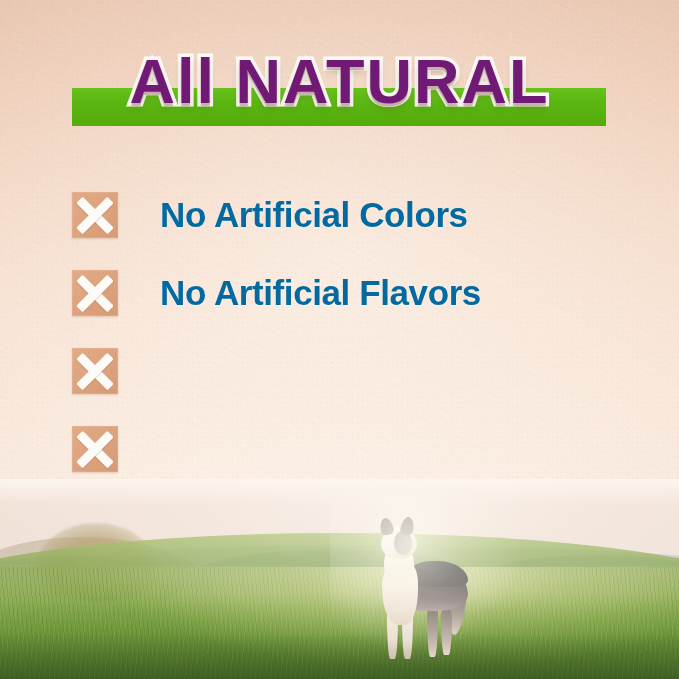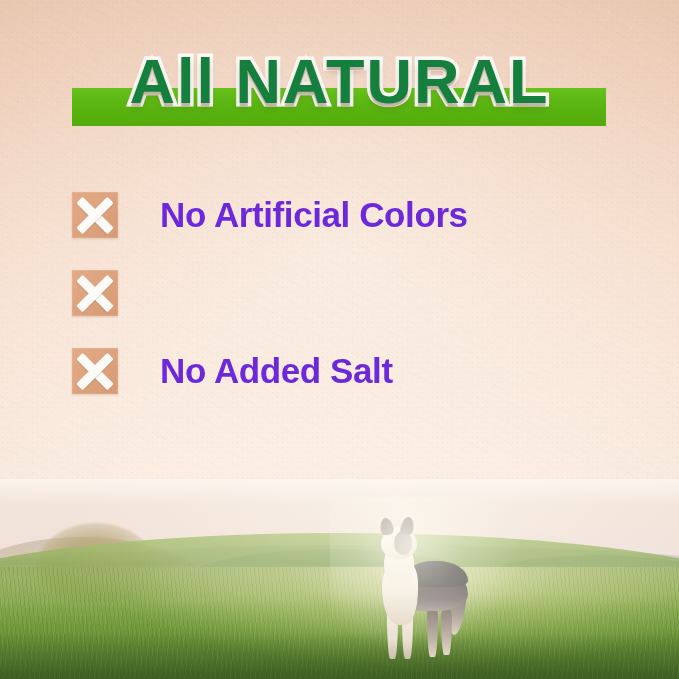--- a/index.html
+++ b/index.html
@@ -73,21 +73,21 @@
   .headline {
     position: absolute;
     left: 0;
     top: 46px;
     width: 679px;
     text-align: center;
     font-size: 63px;
     line-height: 70px;
     font-weight: bold;
     letter-spacing: 2px;
-    color: #15803d;
+    color: #701a75;
     -webkit-text-stroke: 7px #fdfaf6;
     paint-order: stroke fill;
     text-shadow:
       0 3px 0 rgba(120,80,55,0.30),
       0 5px 7px rgba(90,60,40,0.22);
     white-space: nowrap;
   }
 
   
   .claims {
@@ -125,21 +125,21 @@
     border-radius: 1.5px;
     box-shadow: 0 1px 1px rgba(140,95,68,0.22);
   }
   .x-box::before { transform: rotate(45deg); }
   .x-box::after  { transform: rotate(-45deg); }
 
   .claim-label {
     margin-left: 42px;
     font-size: 35px;
     font-weight: bold;
-    color: #6d28d9;
+    color: #0369a1;
     letter-spacing: -0.4px;
     white-space: nowrap;
     text-shadow: 0 1px 1px rgba(255,255,255,0.45);
   }
 
   
   .photo {
     position: absolute;
     left: 0;
     bottom: 0;
@@ -368,28 +368,31 @@
   <div class="banner"></div>
   <div class="headline">All NATURAL</div>
 
   <div class="claims">
 
     <div class="claim-row">
       <div class="x-box"></div>
       <div class="claim-label">No Artificial Colors</div>
     </div>
 
+    <div class="claim-row">
+      <div class="x-box"></div>
+      <div class="claim-label">No Artificial Flavors</div>
+    </div>
 
     <div class="claim-row">
       <div class="x-box"></div>
     </div>
 
     <div class="claim-row">
       <div class="x-box"></div>
-      <div class="claim-label">No Added Salt</div>
     </div>
 
   </div>
 
   <div class="photo">
     <div class="ph-sky"></div>
     <div class="ridge ridge-far"></div>
     <div class="ridge ridge-mid"></div>
     <div class="ridge ridge-right"></div>
     <div class="ridge ridge-left"></div>

